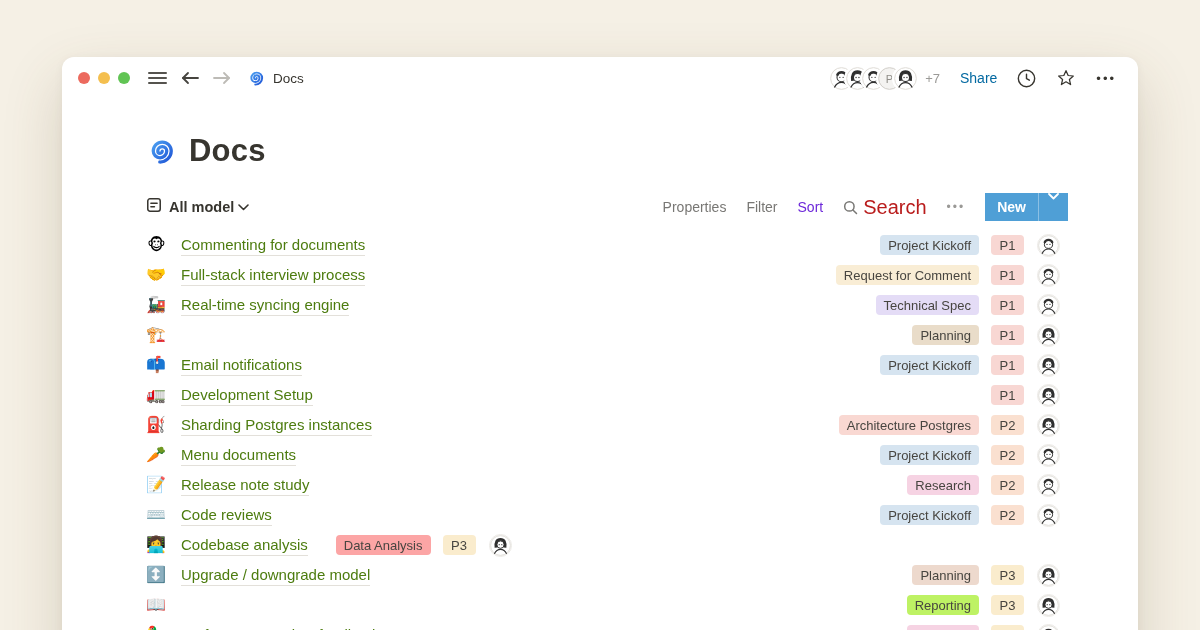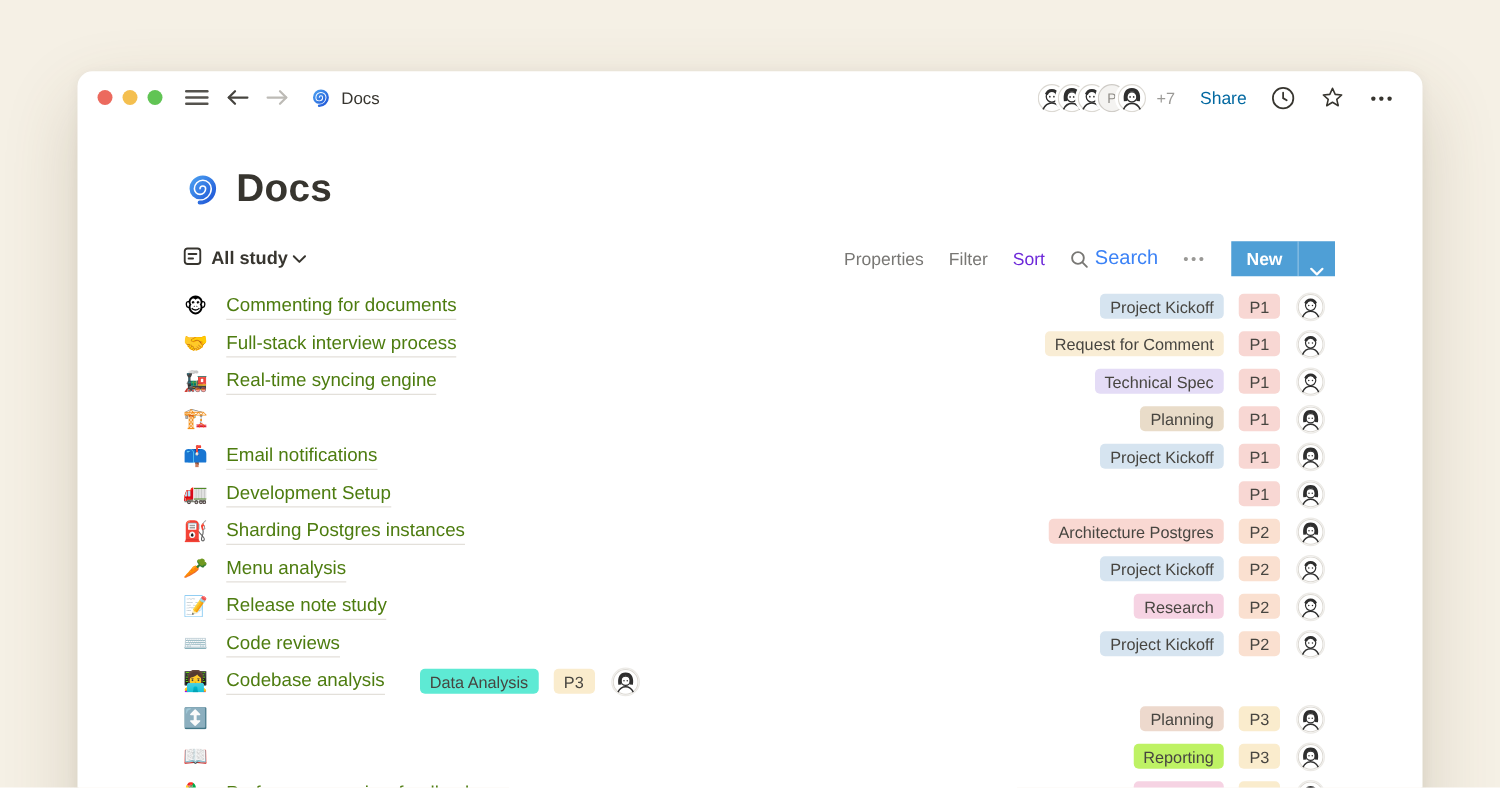--- a/index.html
+++ b/index.html
@@ -36,23 +36,23 @@
   .page-title { margin-top:34px; display:flex; align-items:center; height:36px; }
   .page-title .logo { width:30px; height:30px; }
   .page-title h1 { font-size:31px; font-weight:700; color:#37352f; margin-left:13px; letter-spacing:.2px; }
 
   .toolbar { margin-top:24px; display:flex; align-items:center; height:28px; }
   .view-switcher { display:flex; align-items:center; cursor:pointer; }
   .view-switcher .vs-label { font-size:14.5px; font-weight:700; color:#37352f; margin:0 4px 0 7px; }
   .toolbar-right { margin-left:auto; display:flex; align-items:center; gap:20px; }
   .tb-menu-item { font-size:14px; color:#787774; cursor:pointer; }
   .tb-menu-item.active { color:#6d28d9; }
-  .search-item { display:flex; align-items:center; gap:5px; font-size:16px; color:#3b82f6; cursor:pointer; }
+  .search-item { display:flex; align-items:center; gap:5px; font-size:20px; color:#b91c1c; cursor:pointer; }
   .toolbar-dots { font-size:12px; letter-spacing:2px; color:#9a9996; cursor:pointer; }
-  .new-btn { display:flex; align-items:flex-end; height:28px; border-radius:0; overflow:hidden; cursor:pointer; }
+  .new-btn { display:flex; align-items:flex-start; height:28px; border-radius:0; overflow:hidden; cursor:pointer; }
   .new-btn .nb-label { padding:0 12px; font-size:14px; font-weight:700; color:#fff; line-height:28px; }
   .new-btn .nb-divider { width:1px; height:28px; background:rgba(255,255,255,.35); }
   .new-btn .nb-caret { padding:0 9px; display:flex; align-items:center; }
 
   
   .doc-list { margin-top:9px; }
   .doc-row { display:flex; align-items:center; height:30px; padding-right:8px; cursor:pointer; }
   .doc-icon { width:21px; font-size:16px; line-height:1; text-align:center; flex:none;
     font-family:"DejaVu Sans",sans-serif; }
   .doc-title { margin-left:14px; font-size:15px; font-weight:500; color:#4d7c0f;
@@ -193,21 +193,21 @@
 
     <div class="toolbar">
       <div class="view-switcher">
         <span>
           <svg width="16" height="16" viewBox="0 0 18 18">
               <rect x="2" y="2" width="14" height="14" rx="2.5" fill="none" stroke="#37352f" stroke-width="1.7"></rect>
               <line x1="5.5" y1="7" x2="12.5" y2="7" stroke="#37352f" stroke-width="1.7" stroke-linecap="round"></line>
               <line x1="5.5" y1="11" x2="9.5" y2="11" stroke="#37352f" stroke-width="1.7" stroke-linecap="round"></line>
             </svg>
         </span>
-        <span class="vs-label">All study</span>
+        <span class="vs-label">All model</span>
         <svg width="11" height="7" viewBox="0 0 11 7">
             <polyline points="1,1 5.5,5.5 10,1" fill="none" stroke="#37352f" stroke-width="1.6" stroke-linecap="round" stroke-linejoin="round"></polyline>
           </svg>
       </div>
 
       <div class="toolbar-right">
         <span id="tb-menu" style="display:flex;gap:20px;align-items:center">
             <span class="tb-menu-item">Properties</span>
             <span class="tb-menu-item">Filter</span>
             <span class="tb-menu-item active">Sort</span>
@@ -311,21 +311,21 @@
     <span class="priority" style="background: rgb(250, 224, 208);">P2</span>
     <span class="avatar">
             <svg viewBox="0 0 24 24">
               <use href="#av-woman"></use>
             </svg>
           </span>
   </div>
 
   <div class="doc-row">
     <span class="doc-icon">🥕</span>
-    <span class="doc-title">Menu analysis</span>
+    <span class="doc-title">Menu documents</span>
     <span class="tag" style="background: rgb(214, 228, 240);">Project Kickoff</span>
     <span class="priority" style="background: rgb(250, 224, 208);">P2</span>
     <span class="avatar">
             <svg viewBox="0 0 24 24">
               <use href="#av-man"></use>
             </svg>
           </span>
   </div>
 
   <div class="doc-row">
@@ -348,31 +348,32 @@
     <span class="avatar">
             <svg viewBox="0 0 24 24">
               <use href="#av-man"></use>
             </svg>
           </span>
   </div>
 
   <div class="doc-row">
     <span class="doc-icon">👩‍💻</span>
     <span class="doc-title">Codebase analysis</span>
-    <span class="tag" style="background: #5eead4; margin-left: 28px;">Data Analysis</span>
+    <span class="tag" style="background: #fca5a5; margin-left: 28px;">Data Analysis</span>
     <span class="priority" style="background: rgb(250, 236, 205);">P3</span>
     <span class="avatar">
             <svg viewBox="0 0 24 24">
               <use href="#av-woman"></use>
             </svg>
           </span>
   </div>
 
   <div class="doc-row">
     <span class="doc-icon">↕️</span>
+    <span class="doc-title">Upgrade / downgrade model</span>
     <span class="tag" style="background: rgb(237, 217, 205);">Planning</span>
     <span class="priority" style="background: rgb(250, 236, 205);">P3</span>
     <span class="avatar">
             <svg viewBox="0 0 24 24">
               <use href="#av-woman"></use>
             </svg>
           </span>
   </div>
 
   <div class="doc-row">

